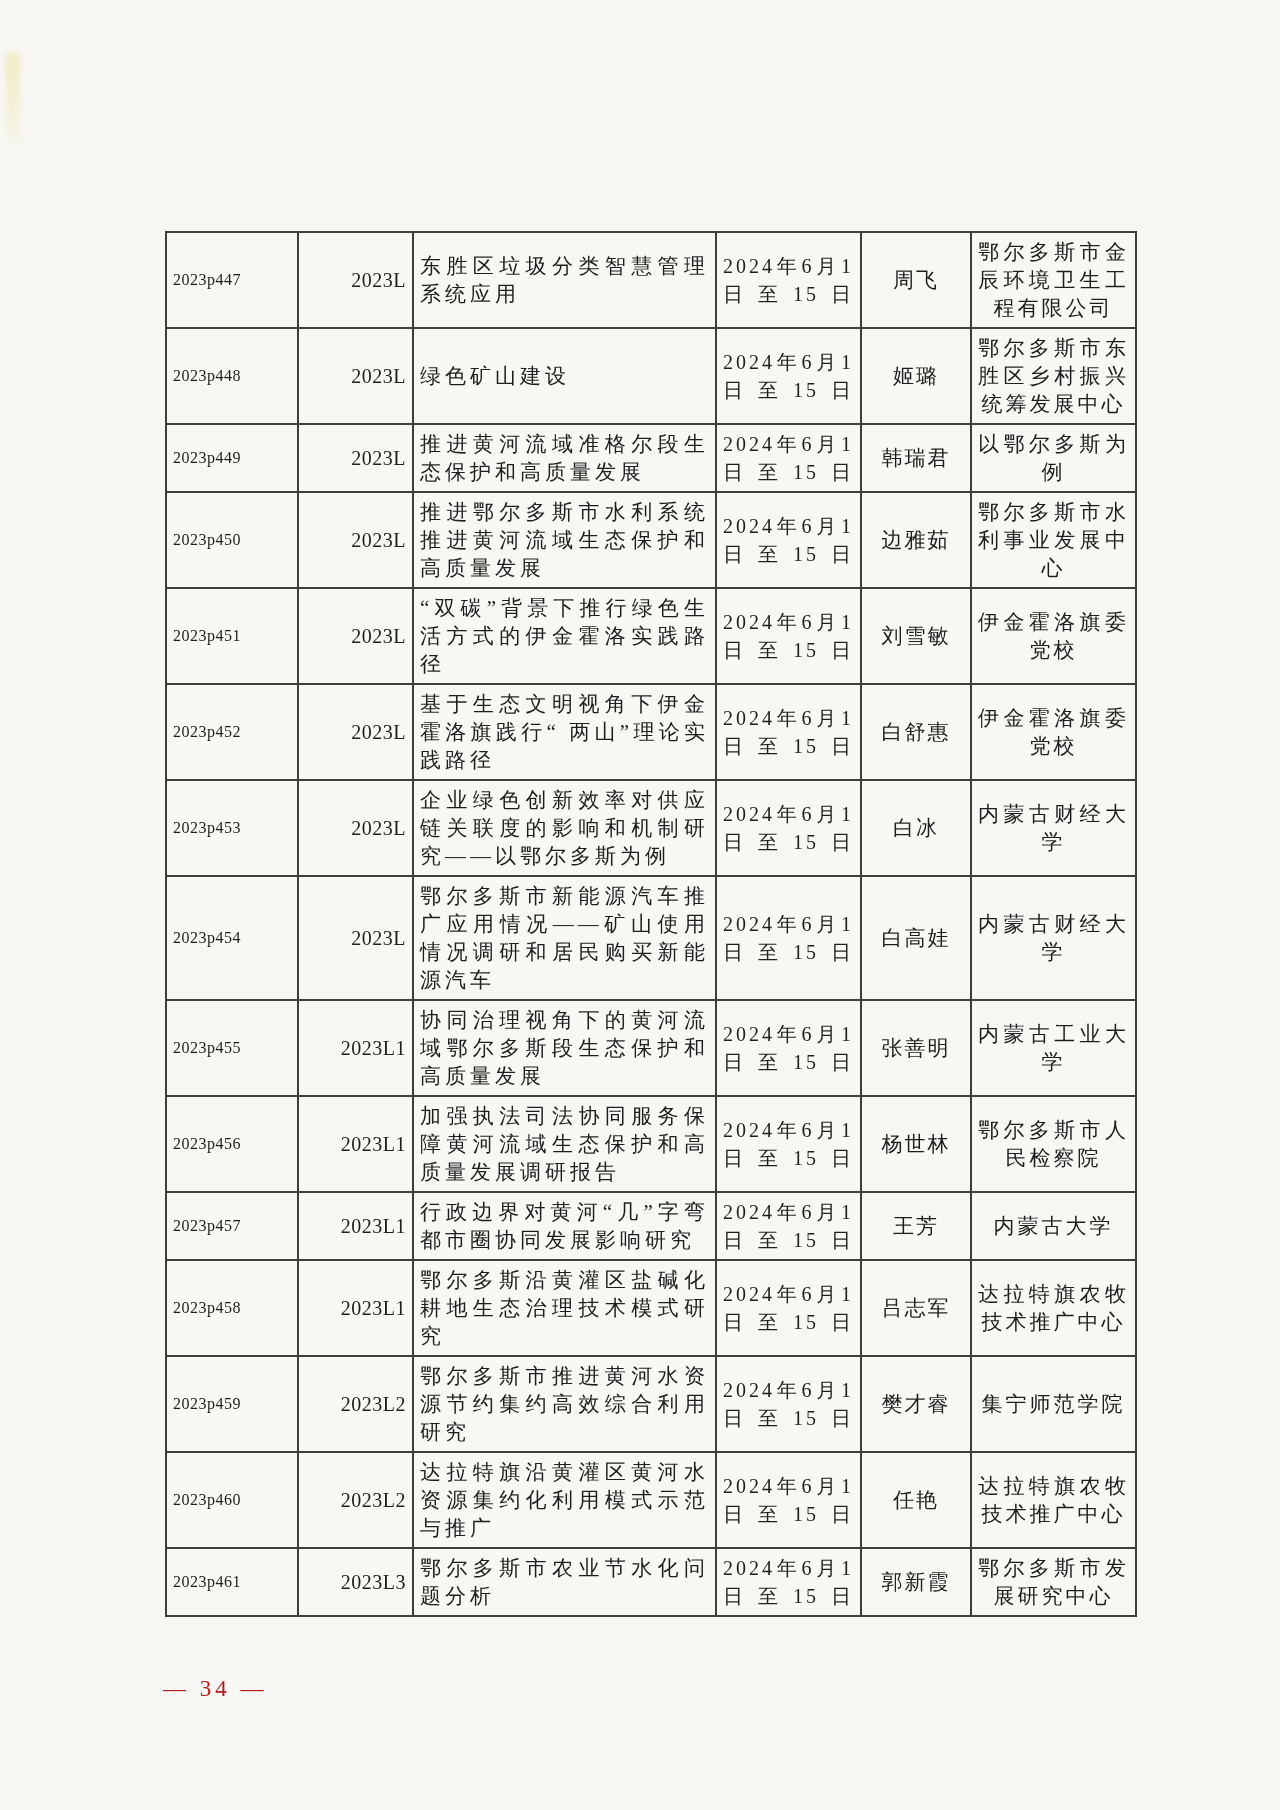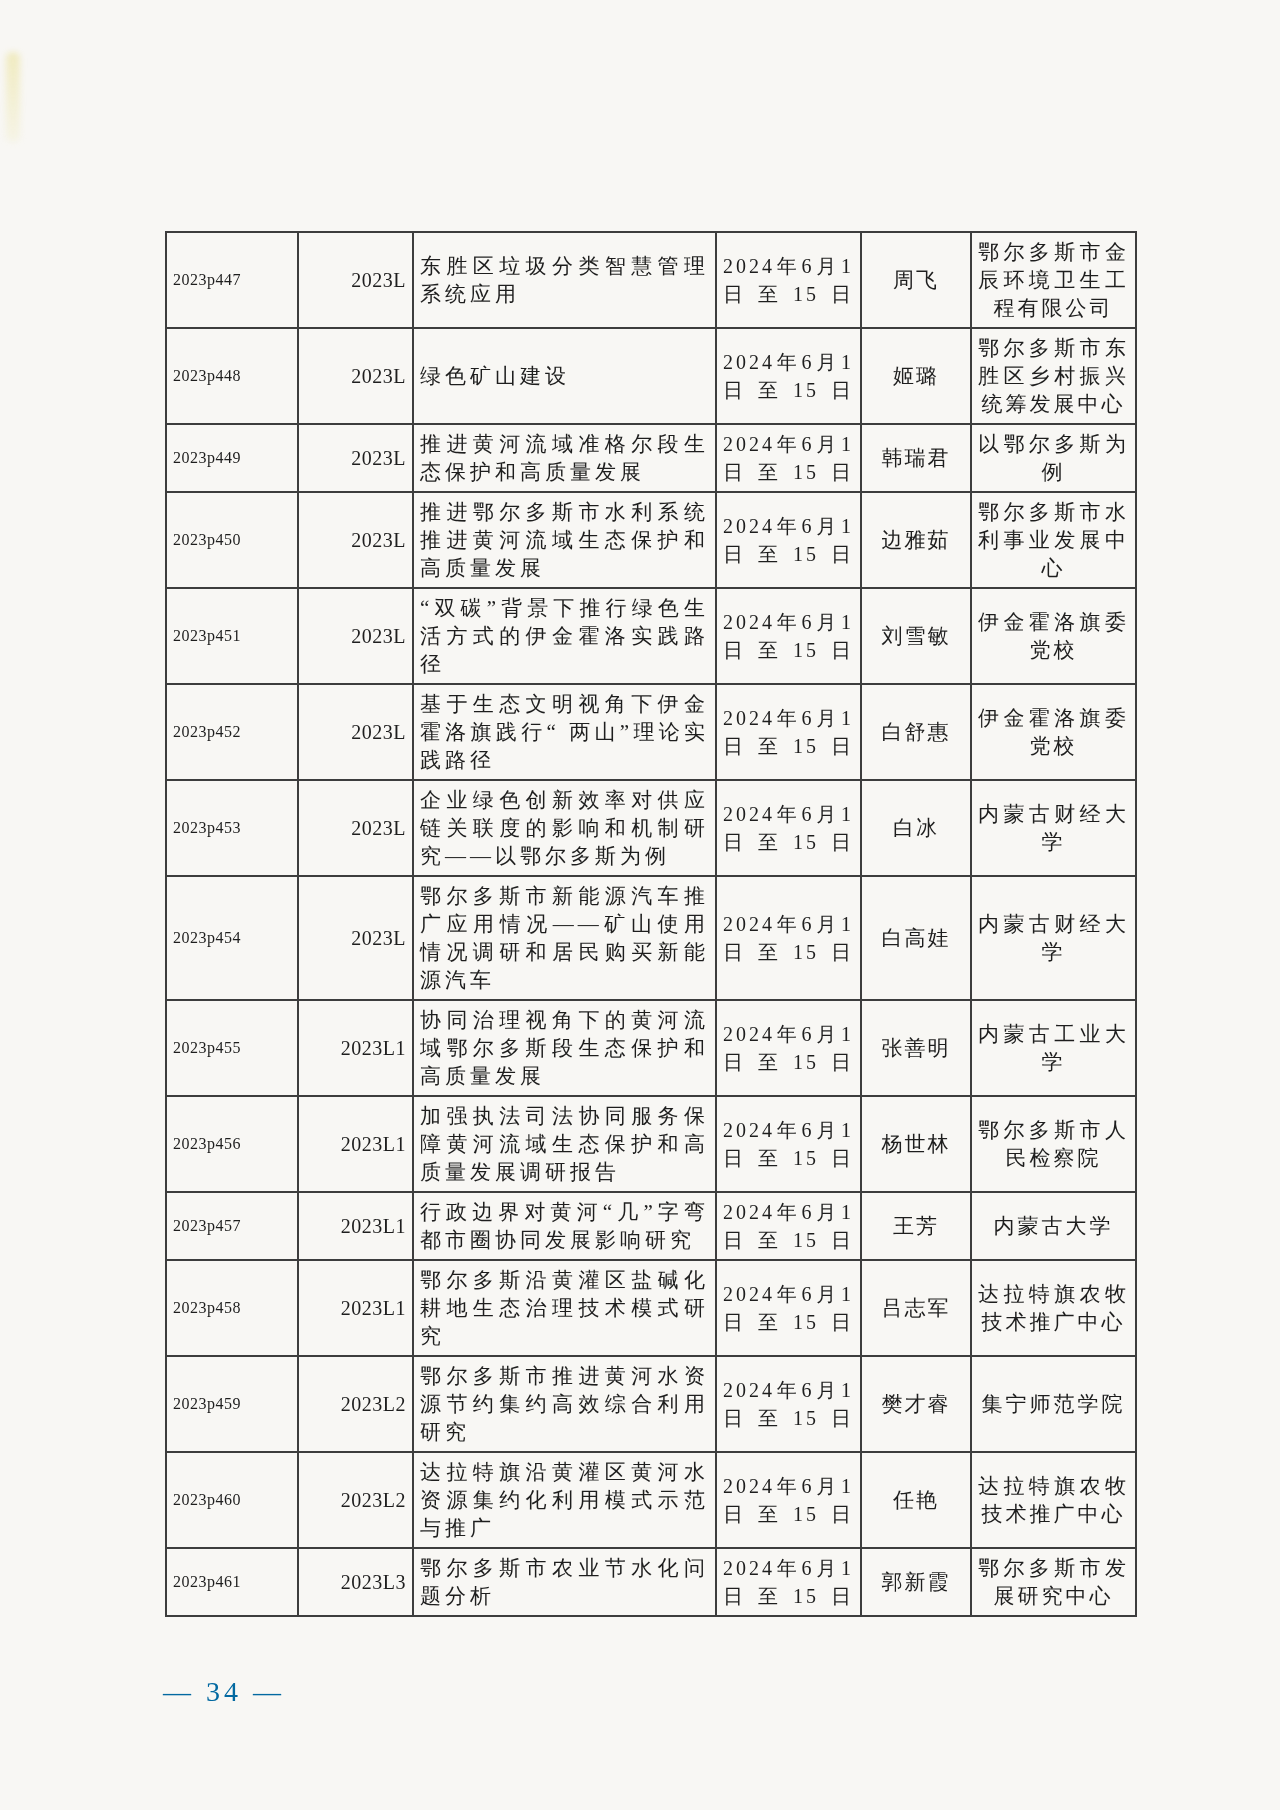--- a/index.html
+++ b/index.html
@@ -62,23 +62,23 @@
     text-align:justify;
     text-align-last:center;
     font-size:21px;
     letter-spacing:3px;
     padding:5px 9px;
   }
   .footer-page-number{
     position:absolute;
     left:163px;
     top:1676px;
-    font-size:28px;
+    font-size:23px;
     letter-spacing:4px;
-    color:#0369a1;
+    color:#b91c1c;
   }
 </style>
 </head>
 <body>
 
 <div class="page">
 
   <div class="smudge"></div>
 
   <table class="projects">

